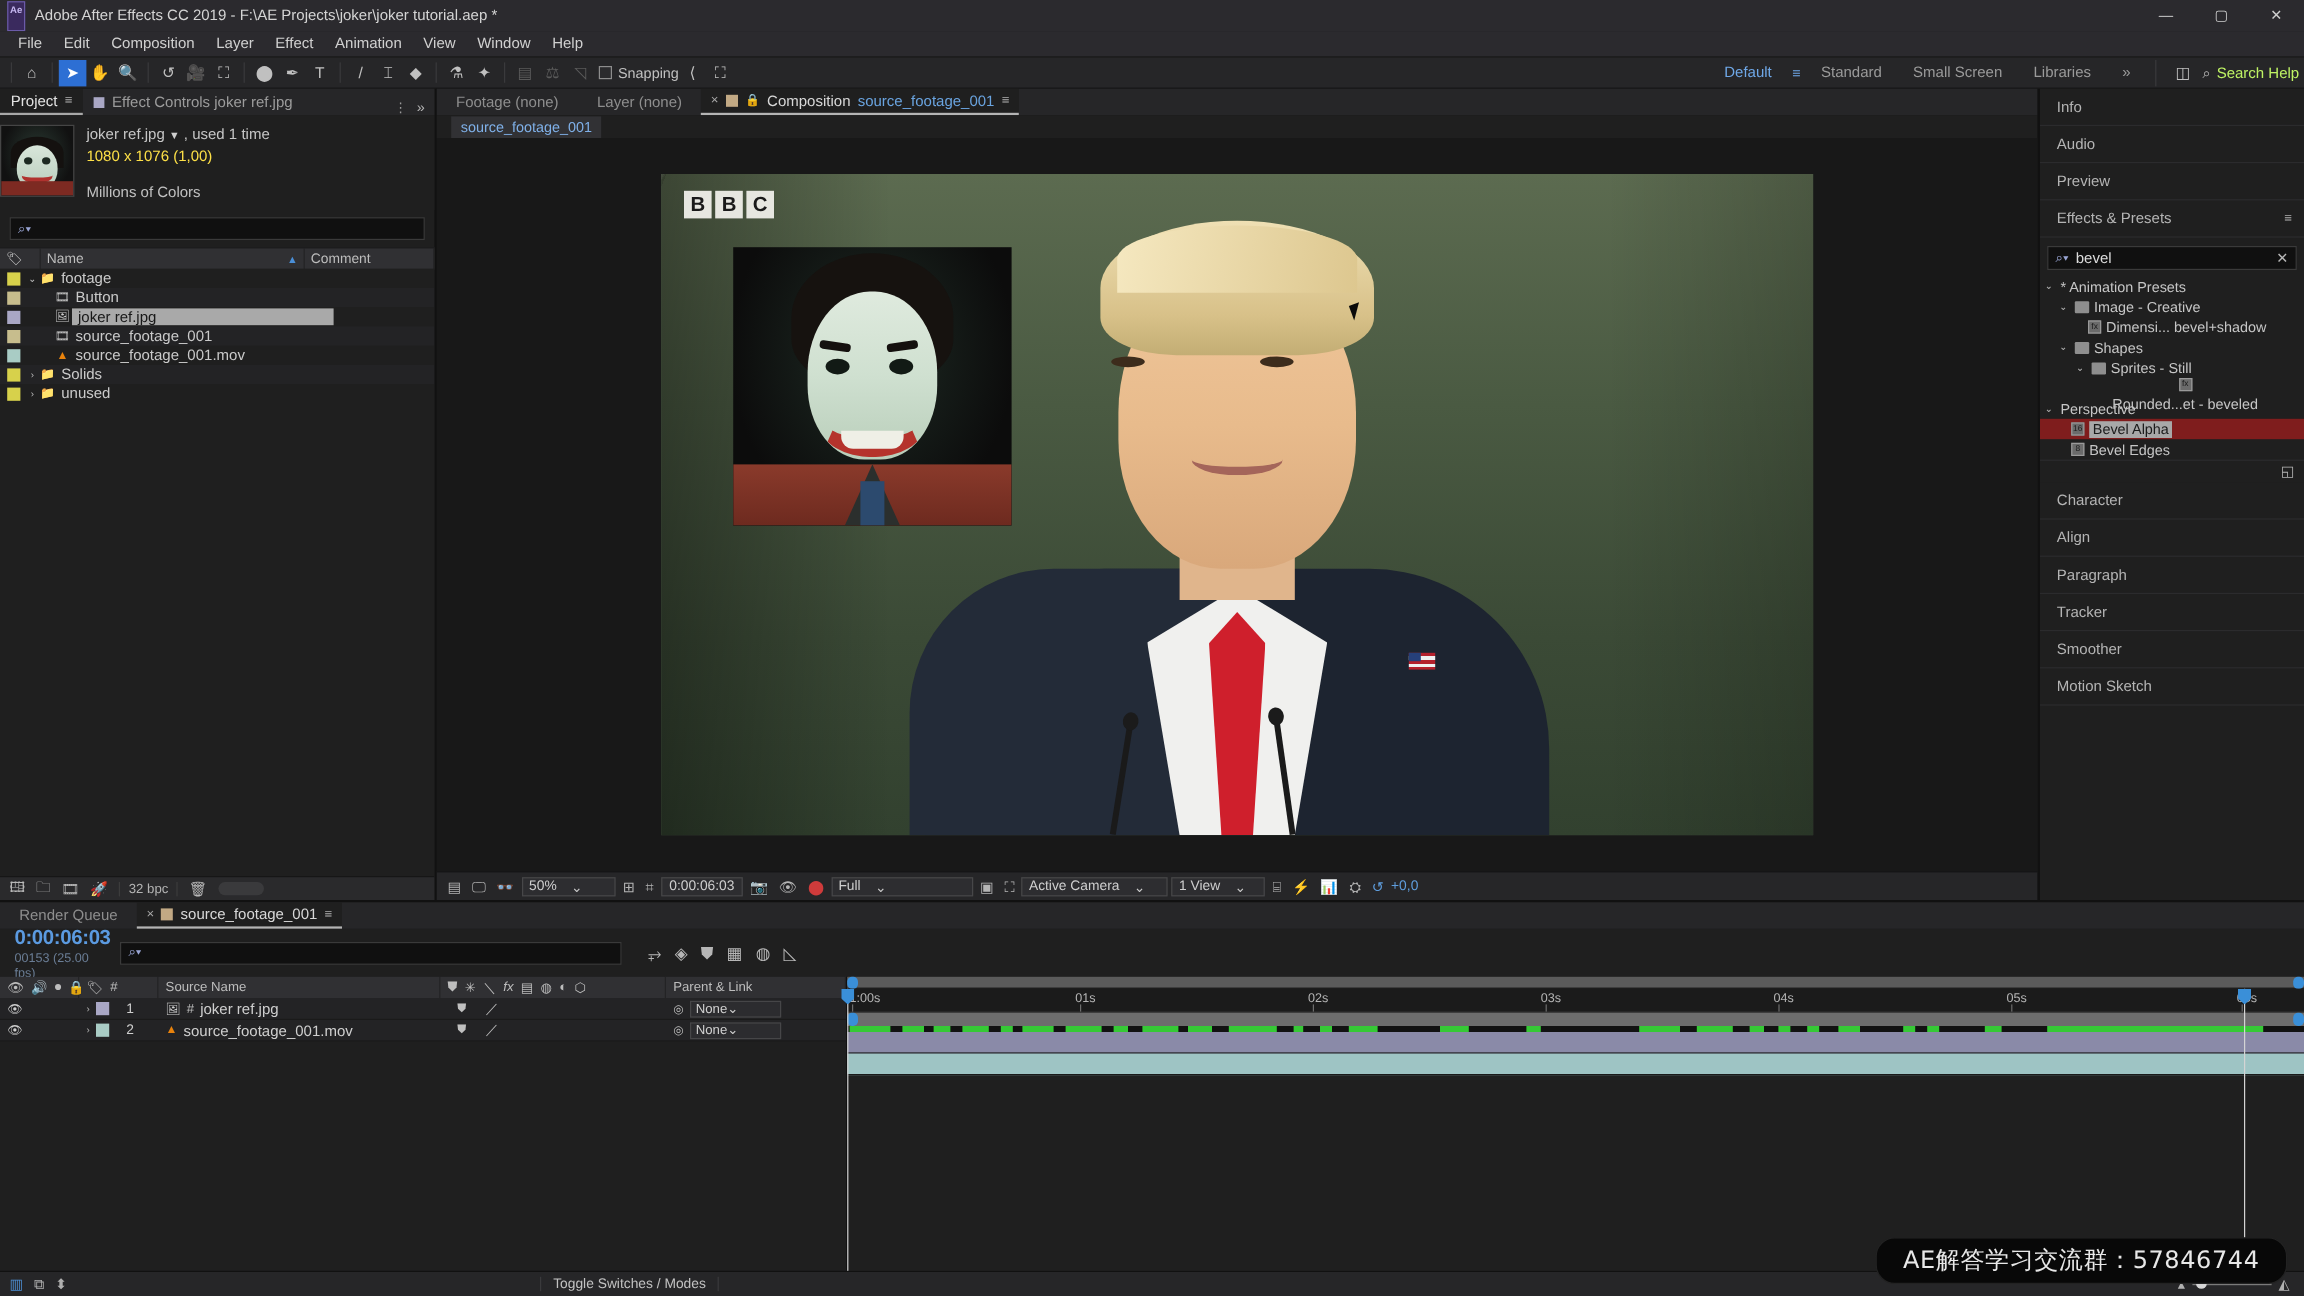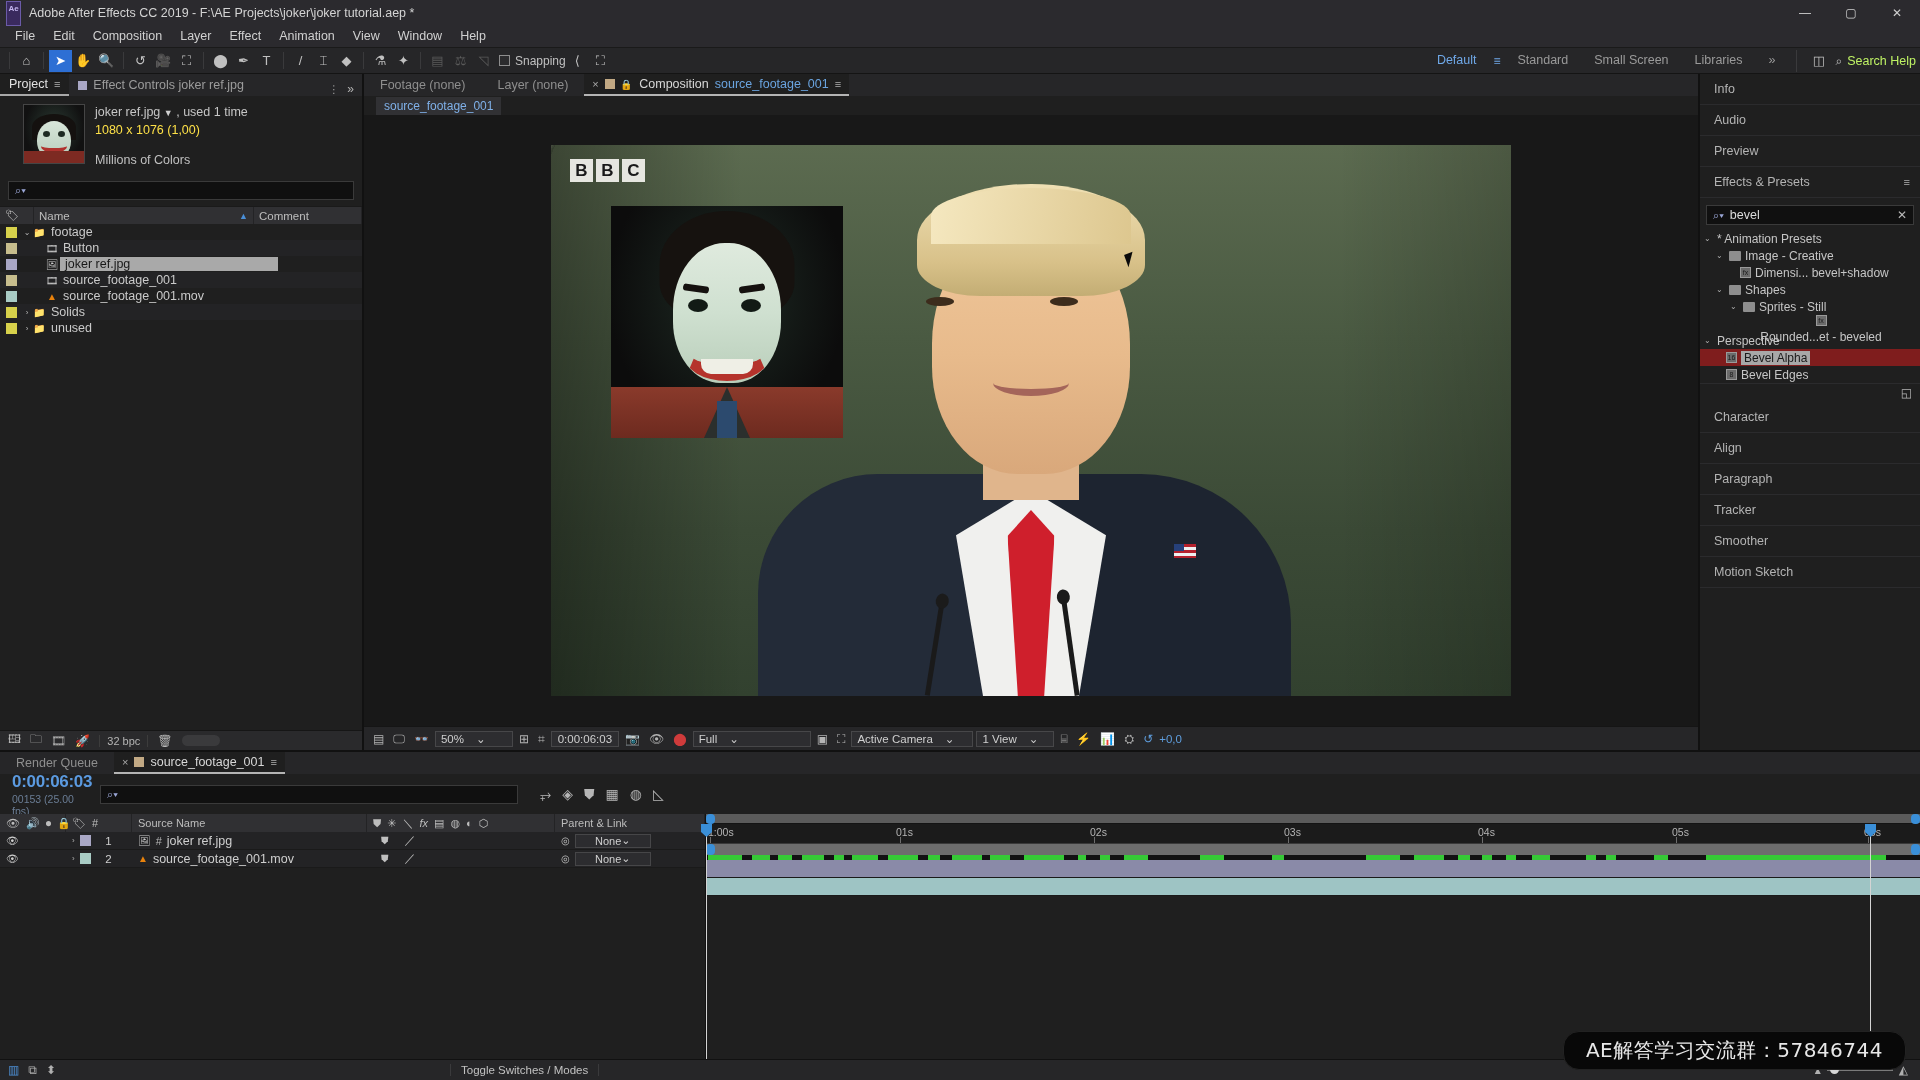--- a/index.html
+++ b/index.html
@@ -44,21 +44,21 @@
   .main{flex:1;display:flex;min-height:0;background:#1b1b1b;}
 
   
   .leftcol{width:364px;display:flex;flex-direction:column;background:#1f1f1f;border-right:2px solid #111;}
   .panel-tabs{height:22px;background:#262628;display:flex;align-items:flex-end;flex:none;}
   .ptab{height:22px;display:flex;align-items:center;padding:0 9px;font-size:12.5px;color:#9c9c9c;gap:6px;}
   .ptab.active{color:#e2e2e2;border-bottom:2px solid #a8a8a8;background:#1f1f1f;}
   .ham{font-size:11px;color:#b0b0b0;}
   .sq-ic{width:9px;height:9px;background:#a9a7c5;display:inline-block;}
 
-  .proj-head{display:flex;padding:8px 8px 6px 23px;gap:10px;flex:none;background:#1f1f1f;}
+  .proj-head{display:flex;padding:8px 8px 6px 0;gap:10px;flex:none;background:#1f1f1f;}
   .thumb{width:62px;height:60px;border:1px solid #454545;flex:none;position:relative;overflow:hidden;
      background:radial-gradient(ellipse at 50% 40%,#2b3b33 0%,#111 70%);}
   .th-face{position:absolute;left:50%;top:28%;transform:translateX(-50%);width:34px;height:38px;border-radius:50% 50% 46% 46%;
      background:linear-gradient(#d8e6da,#b8cdbc);}
   .th-hair{position:absolute;left:50%;top:16%;transform:translateX(-50%);width:44px;height:26px;border-radius:50% 50% 0 0;background:#14110f;}
   .th-eyeL{position:absolute;left:32%;top:44%;width:7px;height:6px;background:#1d2a22;border-radius:50%;}
   .th-eyeR{position:absolute;left:56%;top:44%;width:7px;height:6px;background:#1d2a22;border-radius:50%;}
   .th-mouth{position:absolute;left:50%;top:58%;transform:translateX(-50%);width:26px;height:14px;
      border-bottom:5px solid #b0322e;border-radius:0 0 50% 50%;}
   .th-body{position:absolute;left:0;bottom:0;width:100%;height:20%;background:#7d2a22;}
@@ -210,21 +210,21 @@
   .lh{height:18px;background:#303033;display:flex;align-items:center;font-size:11px;color:#bdbdbd;flex:none;}
   .lh .g{display:flex;align-items:center;height:18px;gap:6px;padding:0 6px;border-right:1px solid #232325;}
   .lrow{height:18px;display:flex;align-items:center;font-size:12.5px;color:#cfcfcf;border-bottom:1px solid #1a1a1a;background:#232325;}
   .lrow .g{display:flex;align-items:center;height:18px;gap:5px;padding:0 6px;}
   .eye{font-size:10px;color:#cfcfcf;}
   .lsw{width:11px;height:11px;}
   .lnum{width:16px;text-align:right;font-size:11.5px;color:#cfcfcf;}
   .lname{display:flex;align-items:center;gap:5px;}
   .plink{display:flex;align-items:center;gap:5px;}
   .psel{width:76px;height:14px;background:#2c2c2f;border:1px solid #464648;display:flex;align-items:center;
-     justify-content:center;padding:0 4px;font-size:11px;color:#d0d0d0;}
+     justify-content:flex-start;padding:0 4px;font-size:11px;color:#d0d0d0;}
   .tl-right{flex:1;display:flex;flex-direction:column;min-width:0;background:#1f1f1f;position:relative;}
   .tl-scroll{height:10px;background:#5b5b5b;position:relative;flex:none;border-bottom:1px solid #141414;}
   .tl-scroll:before,.tl-scroll:after{content:'';position:absolute;top:0;width:9px;height:10px;background:#3a8fd8;border-radius:4px;}
   .tl-scroll:before{left:0;} .tl-scroll:after{right:0;}
   .ruler{height:20px;background:#1b1b1b;position:relative;flex:none;border-bottom:1px solid #3a3a3a;}
   .tick{position:absolute;top:2px;font-size:10.5px;color:#b4b4b4;}
   .tickline{position:absolute;bottom:0;width:1px;height:6px;background:#6d6d6d;}
   .tl-scroll2{height:11px;background:#6d6d6d;flex:none;position:relative;}
   .tl-scroll2:before,.tl-scroll2:after{content:'';position:absolute;top:0;width:9px;height:11px;background:#3a8fd8;border-radius:4px;}
   .tl-scroll2:before{left:0;} .tl-scroll2:after{right:0;}

